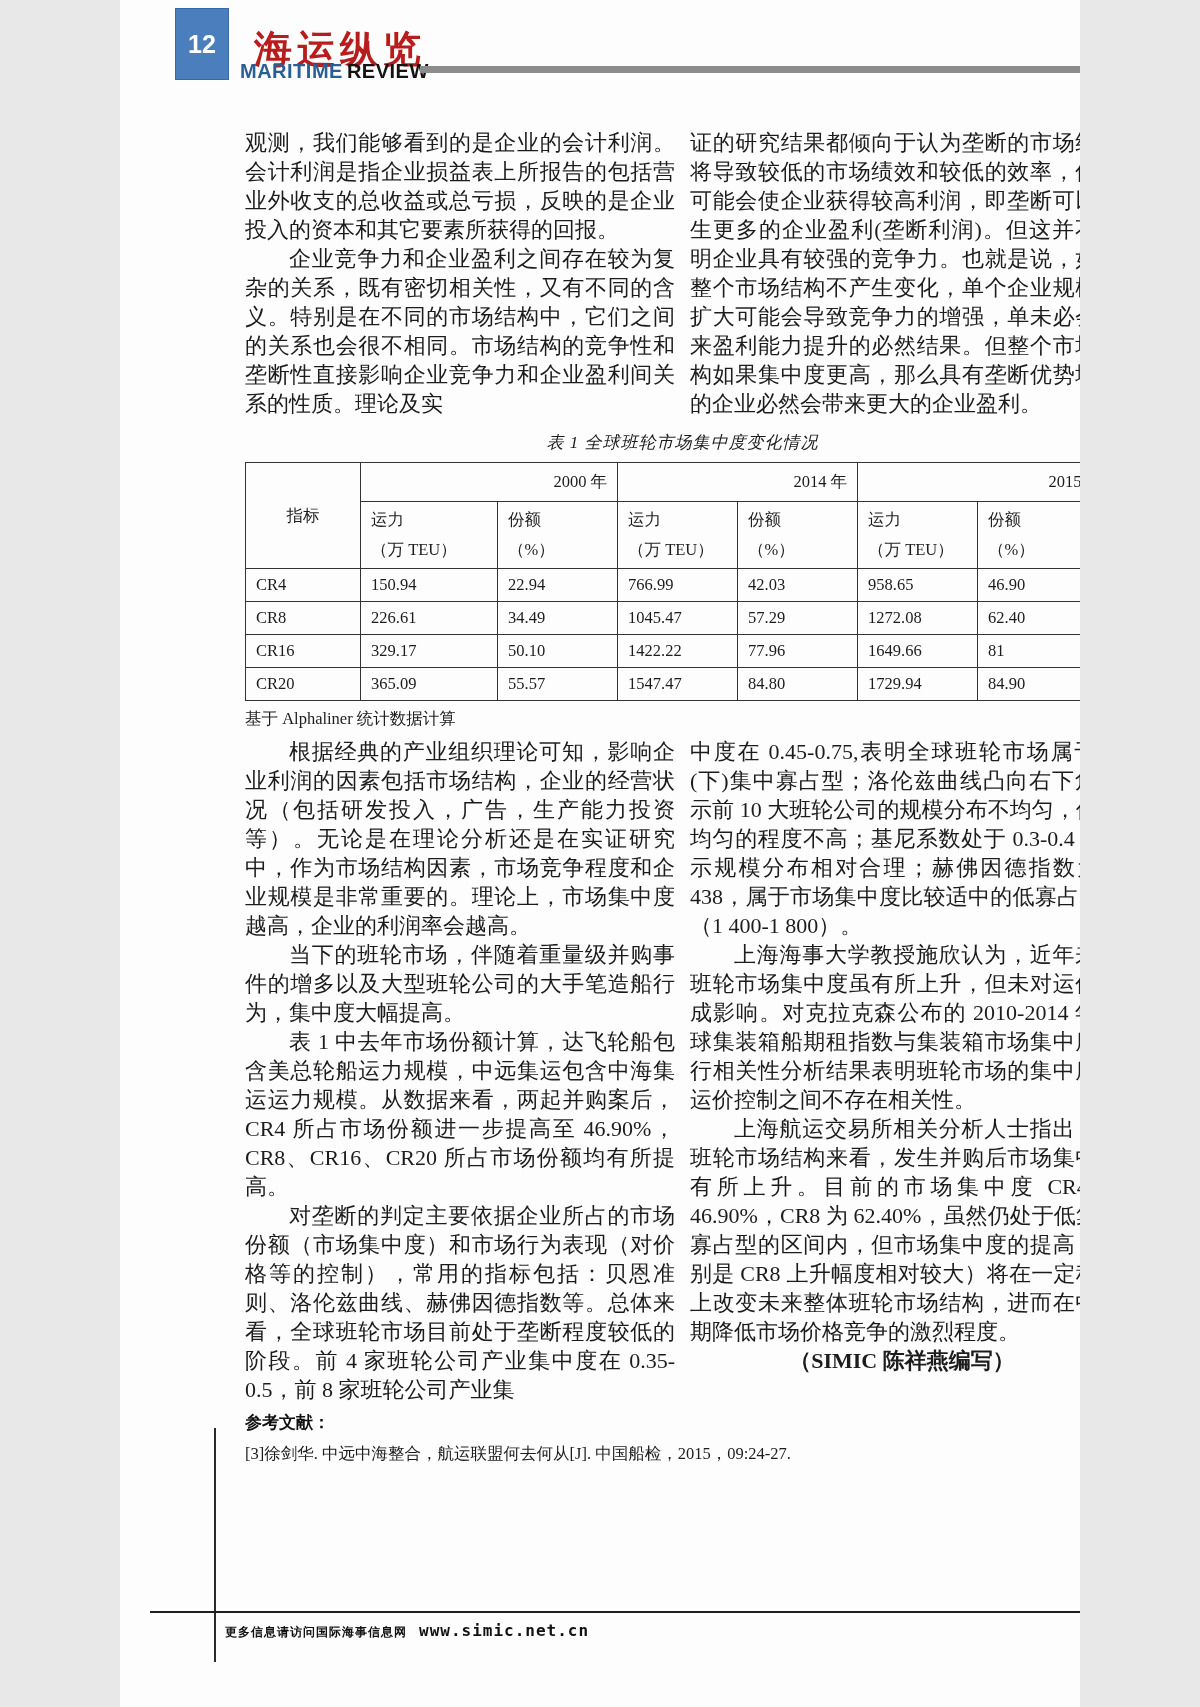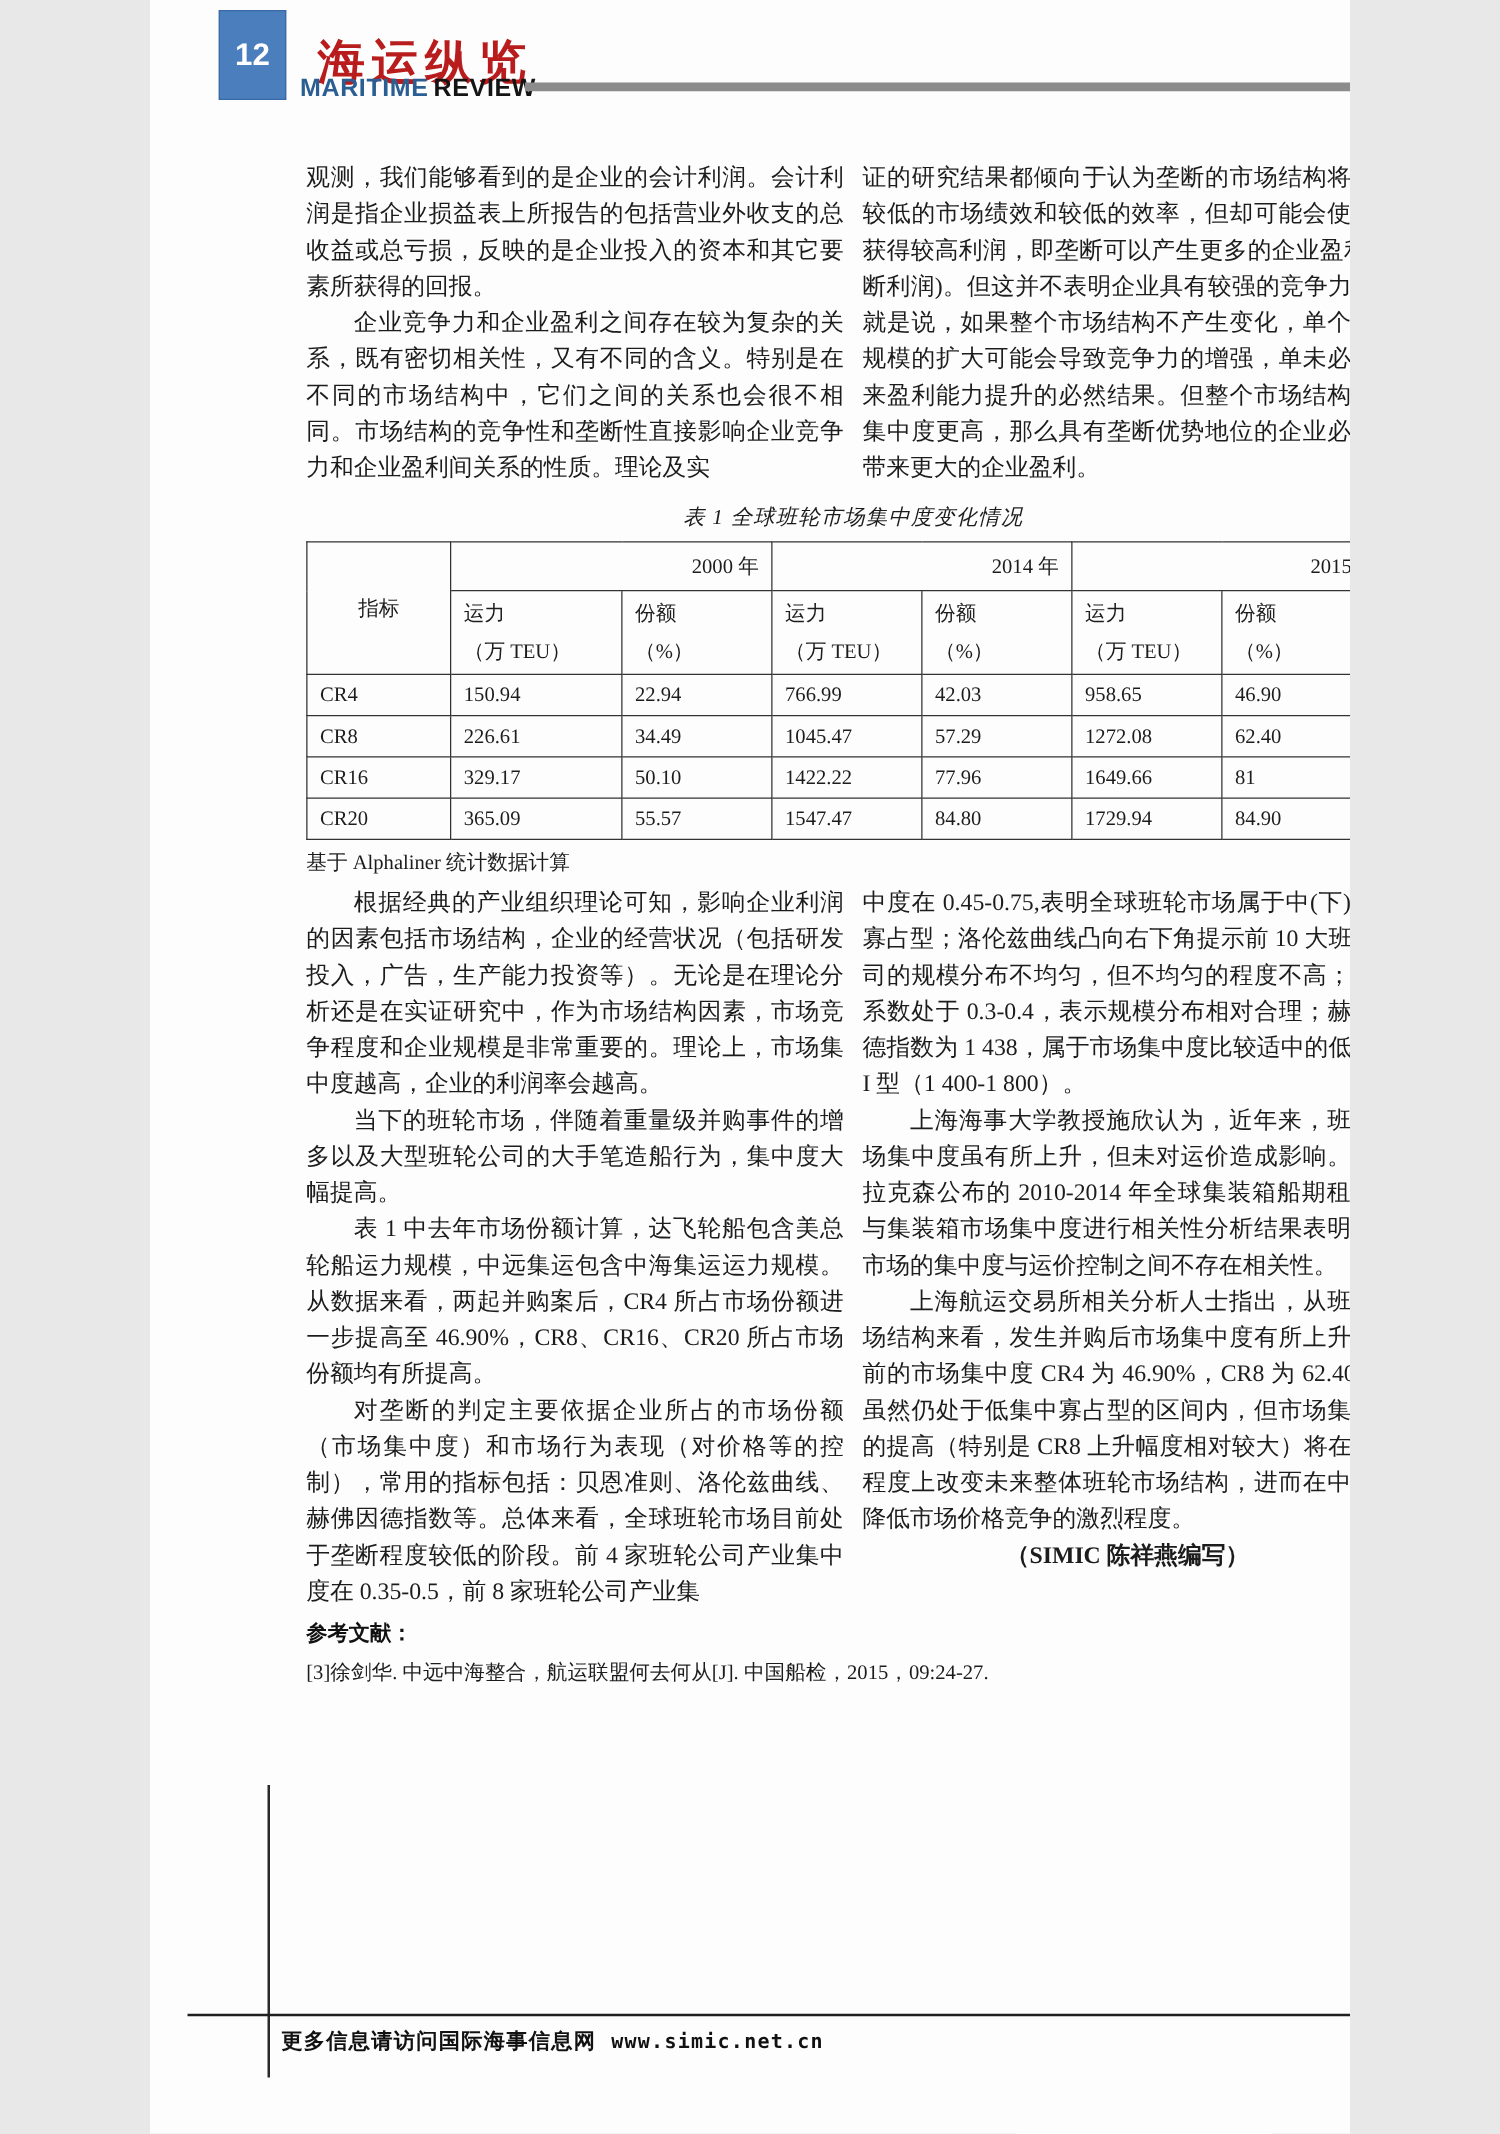--- a/index.html
+++ b/index.html
@@ -20,21 +20,21 @@
   .pagenum-box span { color:#fff; font-family:"Liberation Sans",sans-serif; font-weight:bold; font-size:25px; }
   .hdr-title { position:absolute; left:63px; top:0px; font-size:38px; letter-spacing:5px; color:#b91c1c; font-weight:700; margin:16px; }
   .hdr-sub { position:absolute; left:65px; top:52px; font-family:"Liberation Sans",sans-serif; font-weight:bold; font-size:20px; letter-spacing:0.5px; }
   .sub-blue { color:#2b5f94; }
   .sub-black { color:#141414; margin-left:4px; }
   .hdr-rule { position:absolute; left:245px; top:58px; width:785px; height:7px; background:#8c8c8c; }
 
   
   .content { position:absolute; left:125px; top:128px; width:875px; }
   .twocol { display:flex; gap:15px; }
-  .col { width:430px; font-size:19px; line-height:29px; text-align:justify; }
+  .col { width:430px; font-size:22px; line-height:29px; text-align:justify; }
   .col p { margin:0; }
   .indent { text-indent:2em; }
 
   .headline {
     margin:25px 0 0; text-align:center; color:#cc0000;
     font-family:"Liberation Sans",sans-serif; font-weight:bold; font-size:21px; letter-spacing:1px;
   }
   .table-caption { margin-top:13px; text-align:center; font-size:17px; letter-spacing:1px;font-style:italic; }
 
   table.data-table { margin-top:8px; border-collapse:collapse; table-layout:fixed; width:867px; font-size:16.5px; }
@@ -50,21 +50,21 @@
   .signature { text-align:center; padding-right:6px;font-weight:bold; }
 
   .references { margin-top:4px; font-size:16.5px; width:720px; }
   .ref-heading { font-family:"Liberation Sans",sans-serif; font-weight:bold; font-size:17px; line-height:30px; color:#111; }
   .references p { margin:0; line-height:31.5px; }
 
   
   .footer-vline { position:absolute; left:94px; top:1428px; width:2px; height:234px; background:#2a2a2a; }
   .footer-hline { position:absolute; left:30px; top:1611px; width:1053px; height:2px; background:#1f1f1f; }
   .page-footer { position:absolute; left:105px; top:1621px; white-space:nowrap; }
-  .f-cn { font-family:"Liberation Sans",sans-serif; font-weight:bold; font-size:17px; color:#111; letter-spacing:1px; }
+  .f-cn { font-family:"Liberation Sans",sans-serif; font-weight:bold; font-size:12px; color:#111; letter-spacing:1px; }
   .f-url { font-family:"DejaVu Sans Mono",monospace; font-weight:bold; font-size:16px; color:#111; letter-spacing:1px; margin-left:8px; }
 </style>
 </head>
 <body>
 
 <div class="page">
 
   <div class="right-bar"></div>
 
   <div class="hdr">

